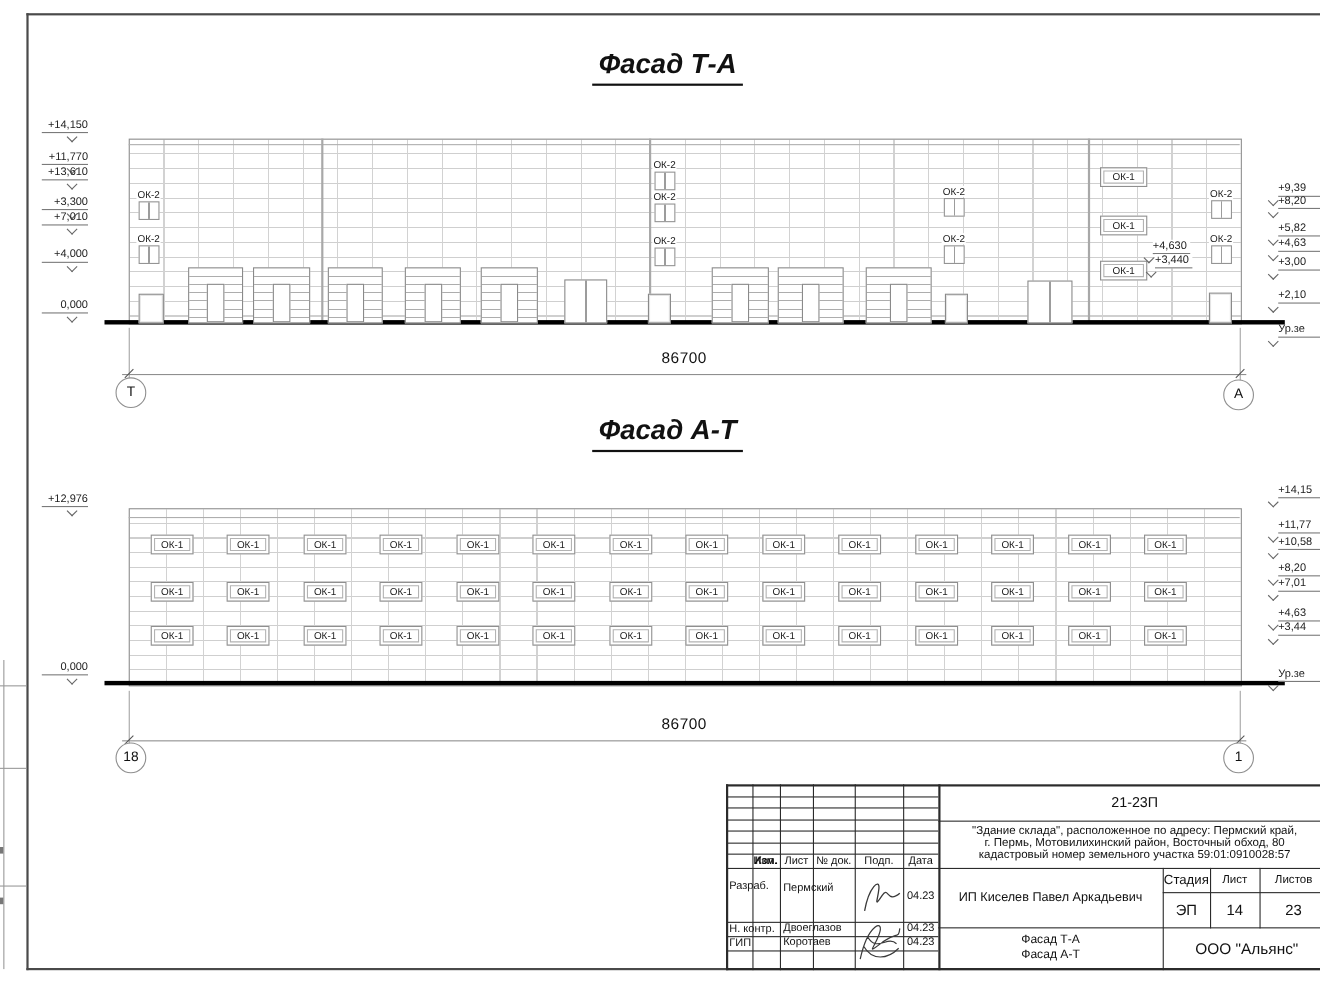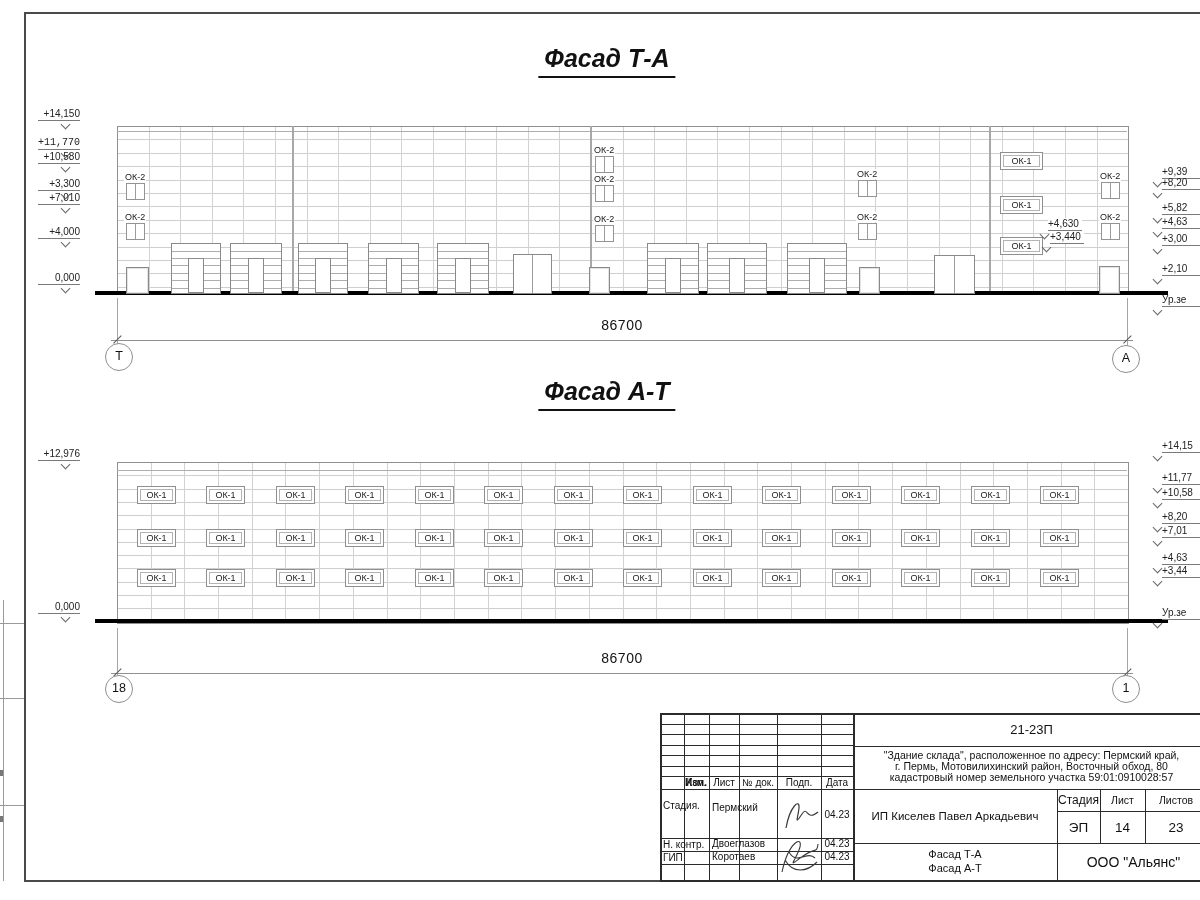--- a/index.html
+++ b/index.html
@@ -184,23 +184,23 @@
       <div class="win1" style="left: 554px; top: 569px; width: 37px; height: 16px;">ОК-1</div>
       <div class="win1" style="left: 623px; top: 569px; width: 37px; height: 16px;">ОК-1</div>
       <div class="win1" style="left: 693px; top: 569px; width: 37px; height: 16px;">ОК-1</div>
       <div class="win1" style="left: 762px; top: 569px; width: 37px; height: 16px;">ОК-1</div>
       <div class="win1" style="left: 832px; top: 569px; width: 37px; height: 16px;">ОК-1</div>
       <div class="win1" style="left: 901px; top: 569px; width: 37px; height: 16px;">ОК-1</div>
       <div class="win1" style="left: 971px; top: 569px; width: 37px; height: 16px;">ОК-1</div>
       <div class="win1" style="left: 1040px; top: 569px; width: 37px; height: 16px;">ОК-1</div>
       <div class="elev l" style="left: 38px; top: 108px; width: 42px; height: 12px;">+14,150</div>
       <div class="lm" style="left: 62px; top: 121px;"></div>
-      <div class="elev l" style="left: 38px; top: 137px; width: 42px; height: 12px; font-family: Liberation Mono, monospace;">+11,770</div>
+      <div class="elev l" style="left: 38px; top: 137px; width: 42px; height: 12px;">+11,770</div>
       <div class="lm" style="left: 62px; top: 150px;"></div>
-      <div class="elev l" style="left: 38px; top: 151px; width: 42px; height: 12px;">+10,580</div>
+      <div class="elev l" style="left: 38px; top: 151px; width: 42px; height: 12px;">+13,610</div>
       <div class="lm" style="left: 62px; top: 164px;"></div>
       <div class="elev l" style="left: 38px; top: 178px; width: 42px; height: 12px;">+3,300</div>
       <div class="lm" style="left: 62px; top: 191px;"></div>
       <div class="elev l" style="left: 38px; top: 192px; width: 42px; height: 12px;">+7,010</div>
       <div class="lm" style="left: 62px; top: 205px;"></div>
       <div class="elev l" style="left: 38px; top: 226px; width: 42px; height: 12px;">+4,000</div>
       <div class="lm" style="left: 62px; top: 239px;"></div>
       <div class="elev l" style="left: 38px; top: 272px; width: 42px; height: 12px;">0,000</div>
       <div class="lm" style="left: 62px; top: 285px;"></div>
       <div class="elev r" style="left: 1162px; top: 166px; width: 40px; height: 12px;">+9,39</div>
@@ -277,21 +277,21 @@
     <div class="tbc" style="left:853px;top:759px;width:357px;height:13px;font-size:10.5px;">г. Пермь, Мотовилихинский район, Восточный обход, 80</div>
     <div class="tbc" style="left:853px;top:770px;width:357px;height:13px;font-size:10.5px;">кадастровый номер земельного участка 59:01:0910028:57</div>
 
     <div class="tbc" style="left:684px;top:776px;width:24px;height:13px;font-size:10px;font-weight:bold;">Изм.</div>
     <div class="tbc" style="left:684px;top:776px;width:25px;height:13px;font-size:10px;">Кол.</div>
     <div class="tbc" style="left:709px;top:776px;width:30px;height:13px;font-size:10px;">Лист</div>
     <div class="tbc" style="left:739px;top:776px;width:38px;height:13px;font-size:10px;">№ док.</div>
     <div class="tbc" style="left:777px;top:776px;width:44px;height:13px;font-size:10px;">Подп.</div>
     <div class="tbc" style="left:821px;top:776px;width:32px;height:13px;font-size:10px;">Дата</div>
 
-    <div class="tbtext" style="left:663px;top:800px;">Стадия.</div>
+    <div class="tbtext" style="left:663px;top:800px;">Разраб.</div>
     <div class="tbtext" style="left:712px;top:802px;">Пермский</div>
     <div class="tbc" style="left:821px;top:808px;width:32px;height:12px;font-size:10px;">04.23</div>
     <div class="tbtext" style="left:663px;top:839px;">Н. контр.</div>
     <div class="tbtext" style="left:712px;top:838px;">Двоеглазов</div>
     <div class="tbc" style="left:821px;top:837px;width:32px;height:12px;font-size:10px;">04.23</div>
     <div class="tbtext" style="left:663px;top:852px;">ГИП</div>
     <div class="tbtext" style="left:712px;top:851px;">Коротаев</div>
     <div class="tbc" style="left:821px;top:850px;width:32px;height:12px;font-size:10px;">04.23</div>
 
     <svg class="abs" style="left:780px;top:792px;" width="42" height="44" viewBox="0 0 42 44">

